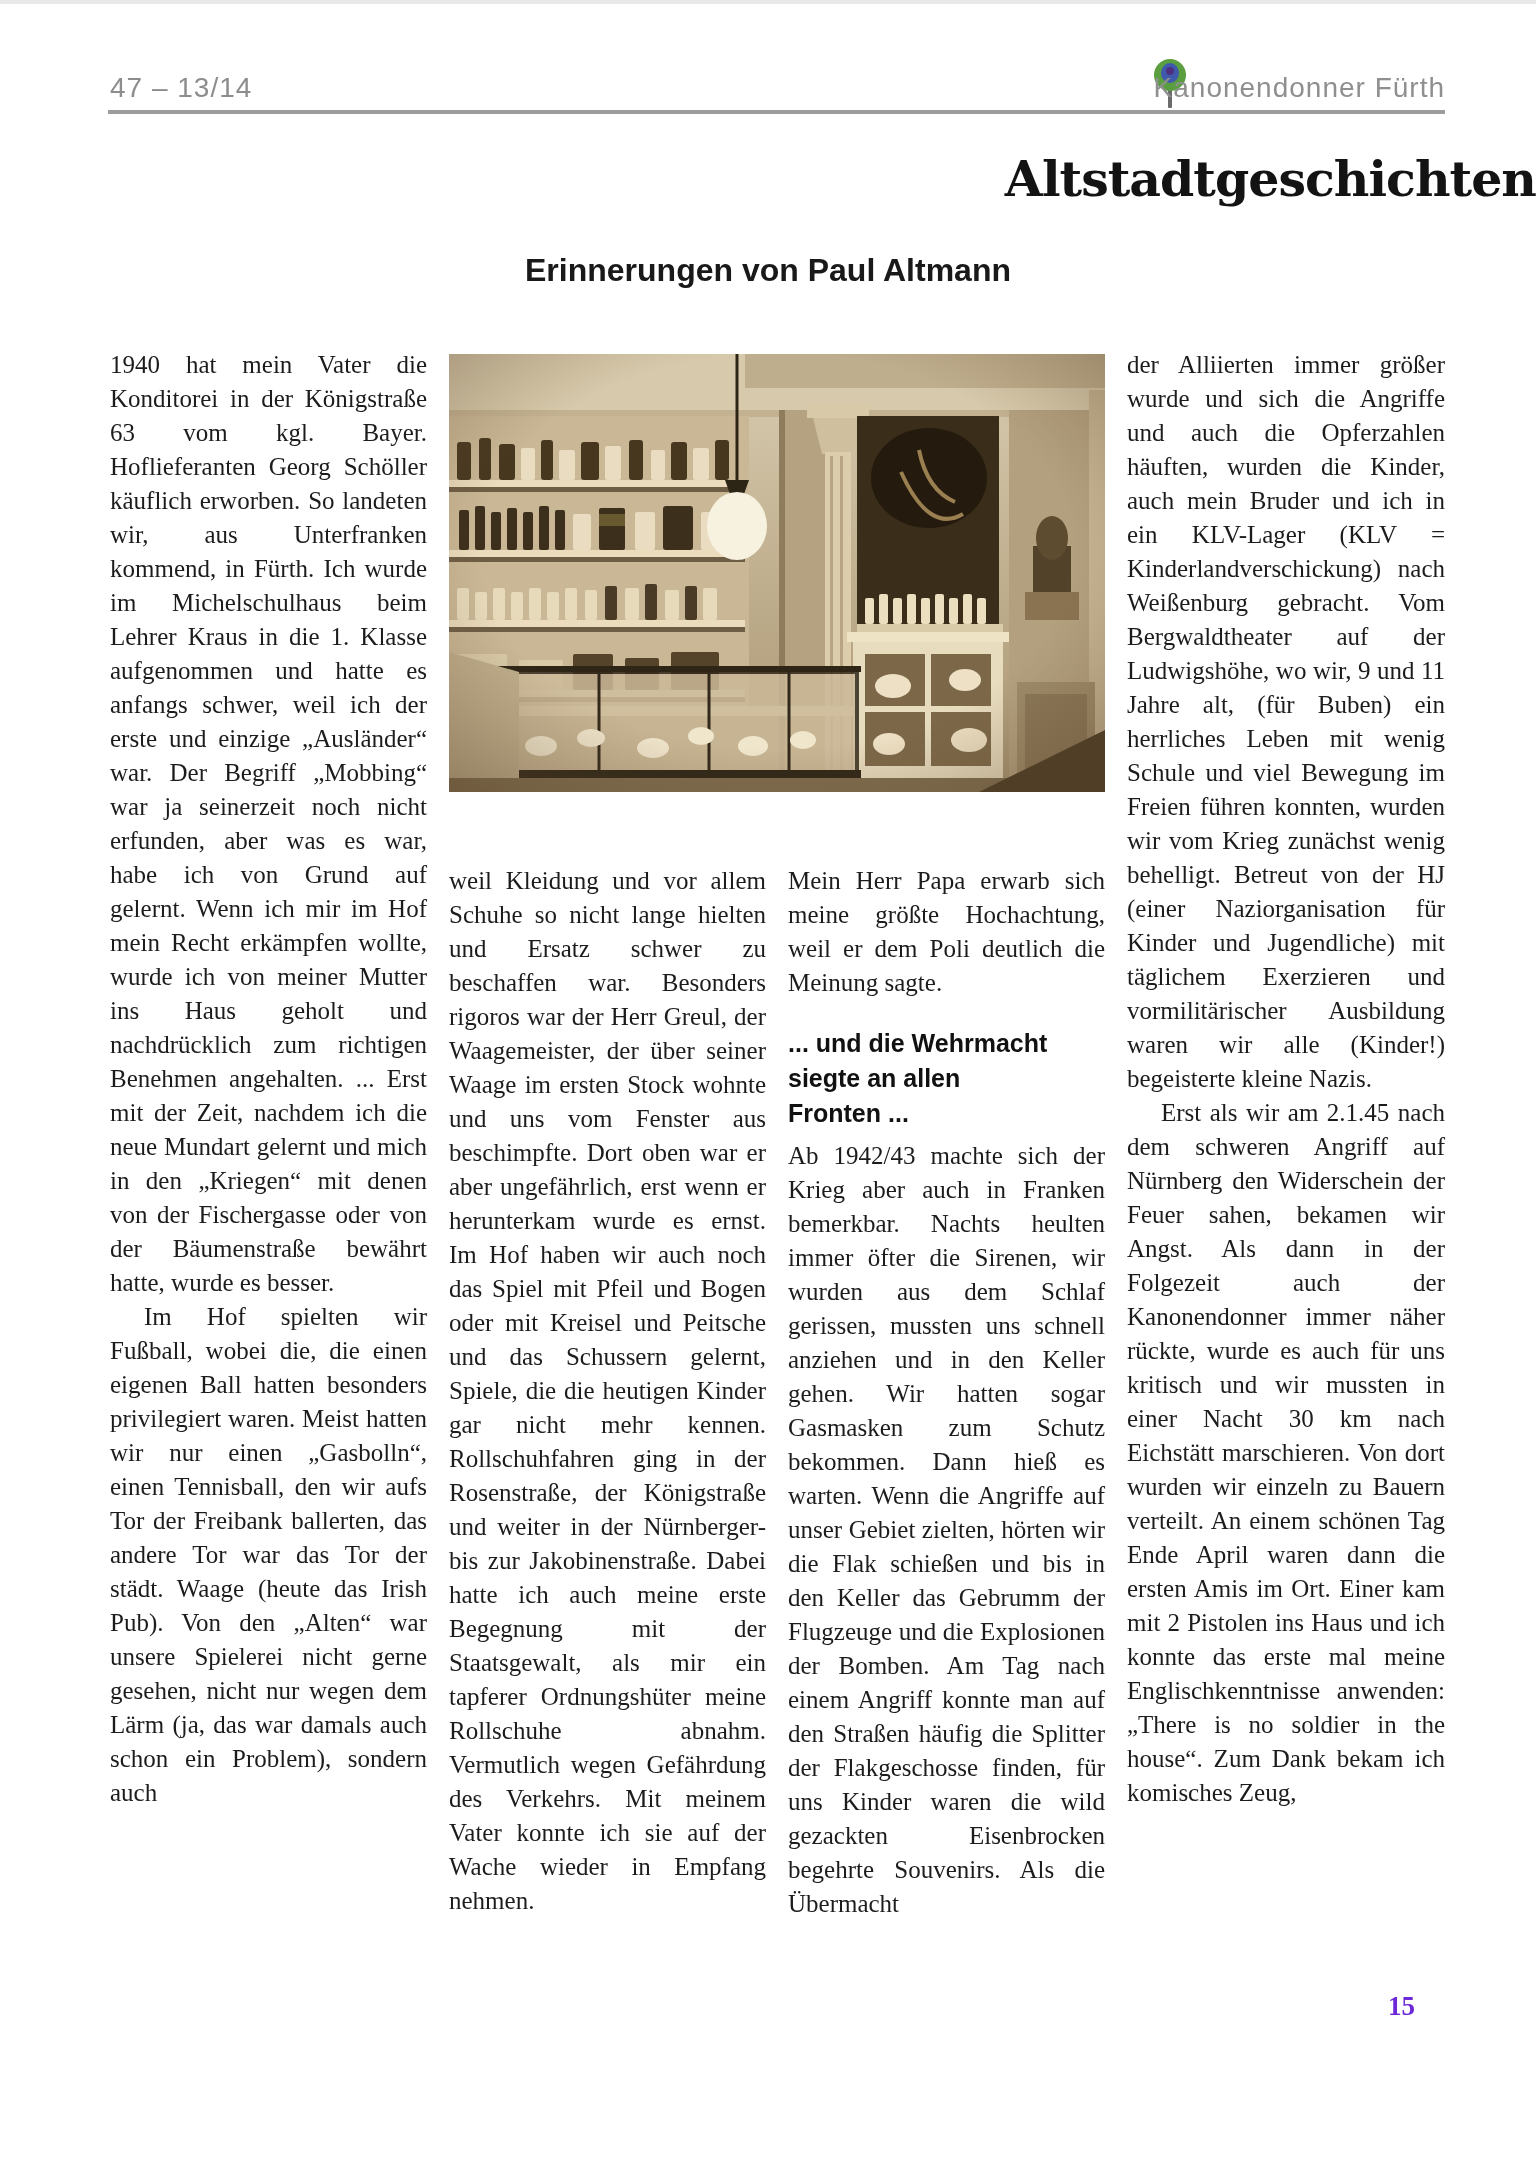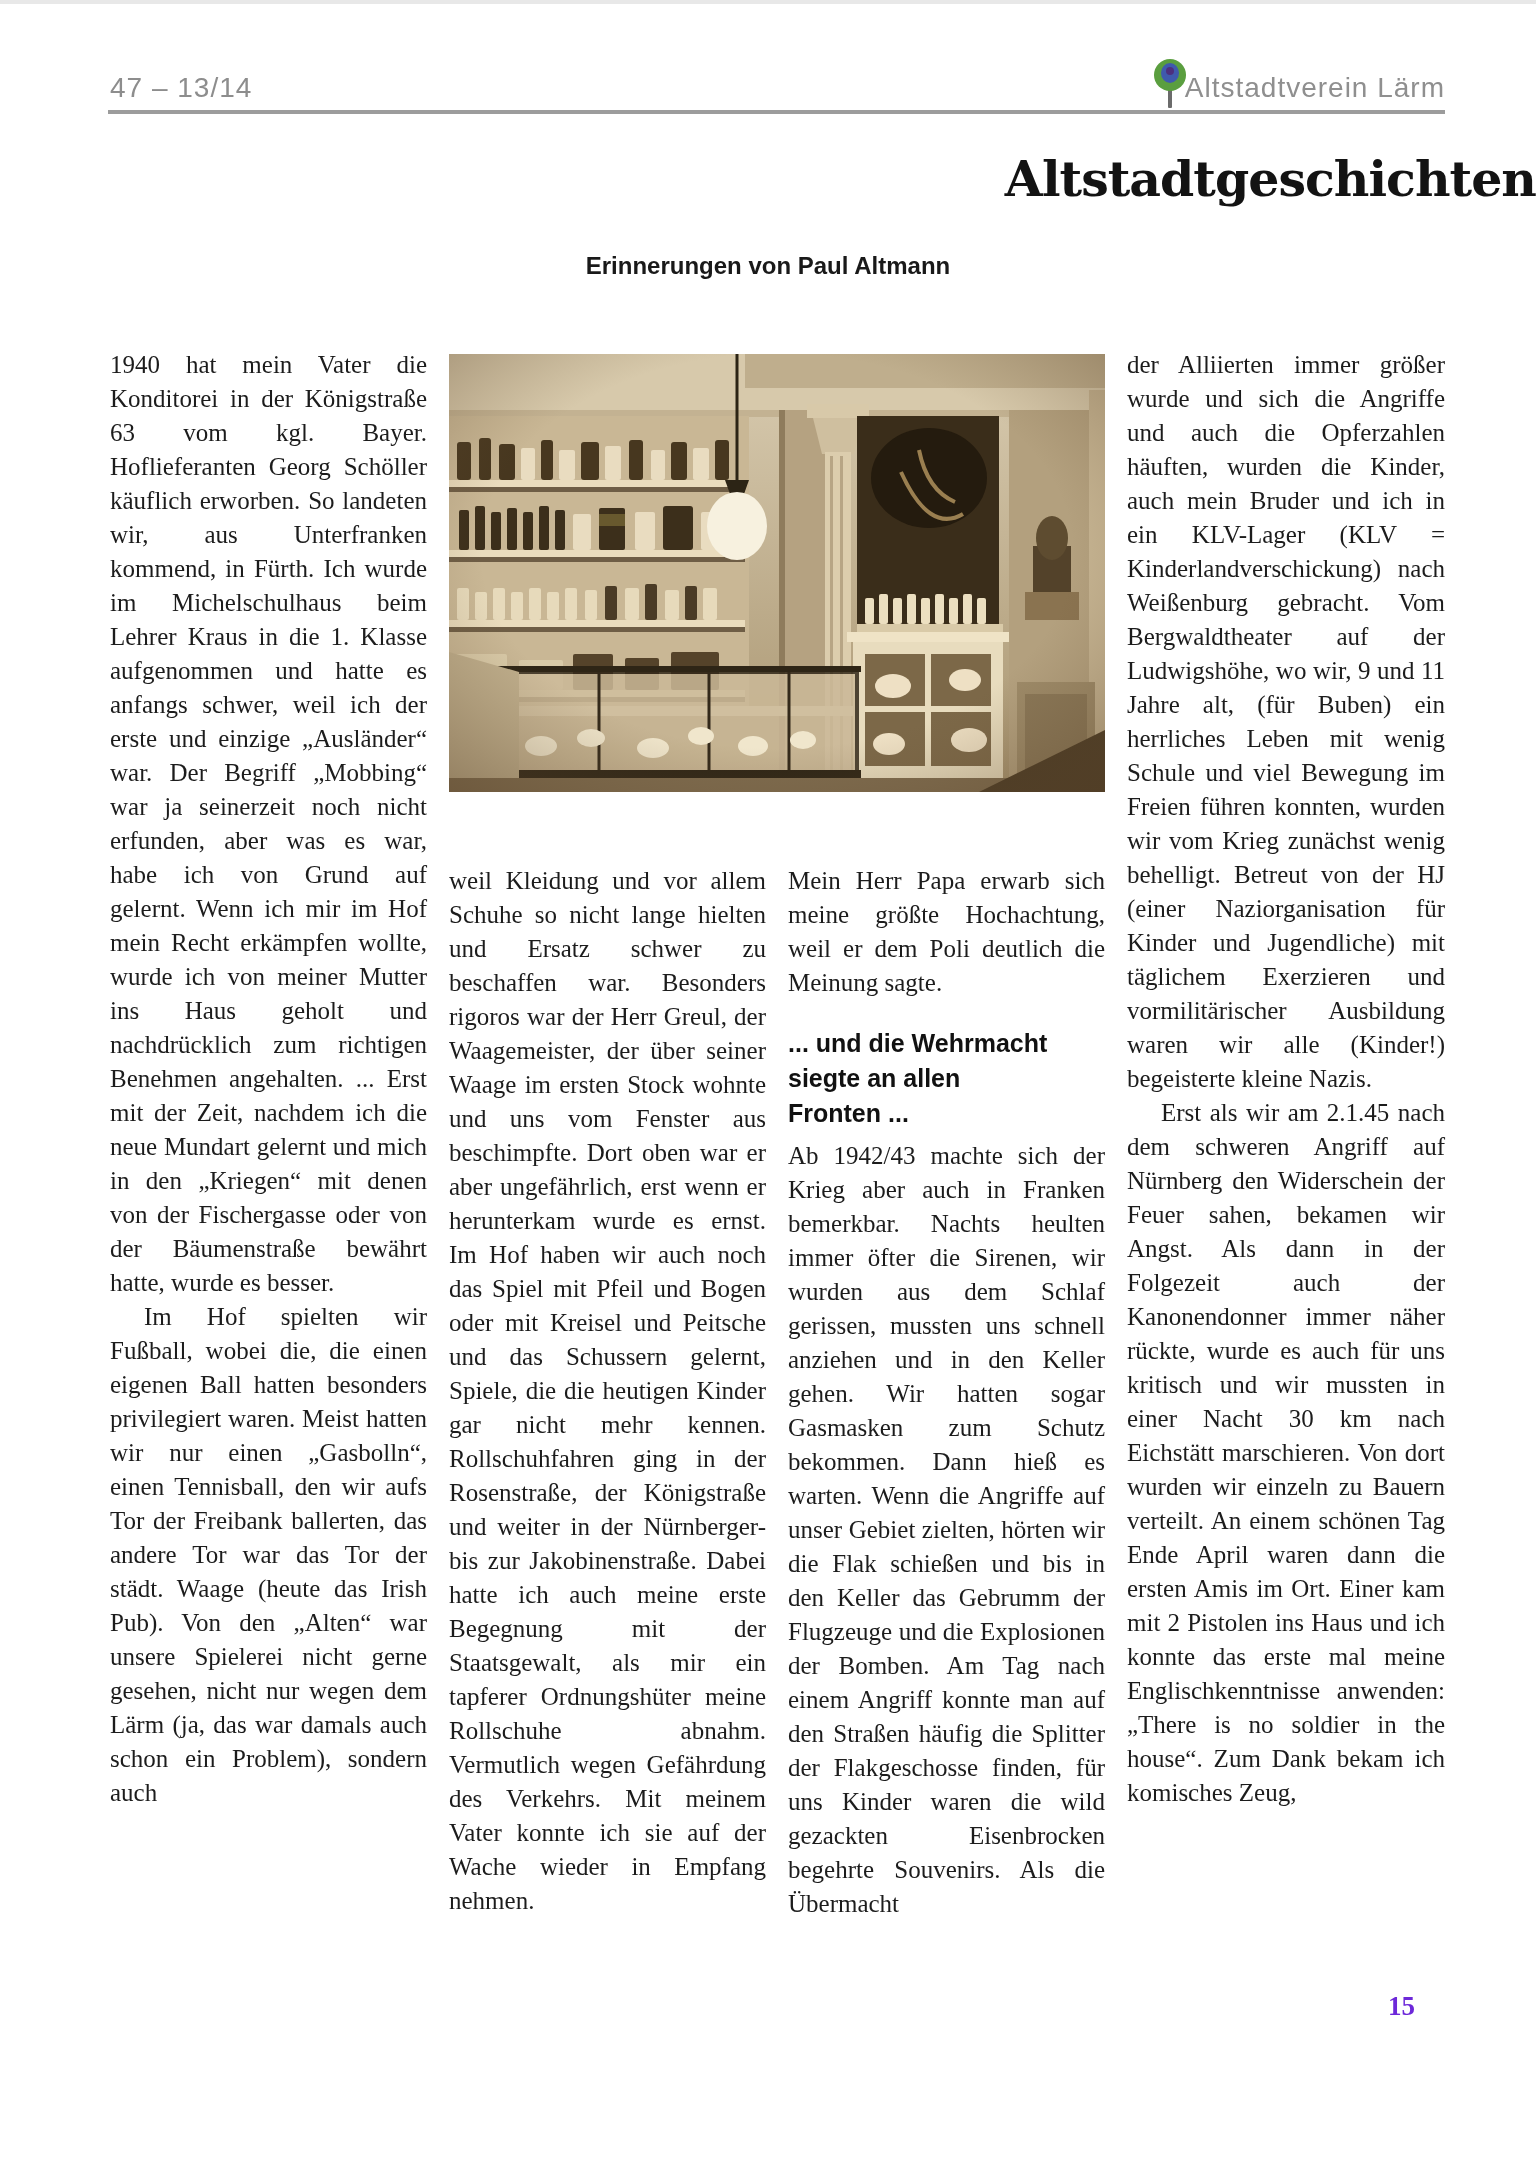--- a/index.html
+++ b/index.html
@@ -33,21 +33,21 @@
     position:absolute;left:0;top:146px;width:100%;
     text-align:right;
     font-family:"DejaVu Serif", serif;
     font-weight:bold;font-size:49px;letter-spacing:-1px;
     color:#131313;margin:0;
   }
   .subtitle{
     position:absolute;left:0;top:248px;width:100%;
     text-align:center;
     font-family:"Liberation Sans", sans-serif;
-    font-weight:bold;font-size:24px;color:#191919;margin:0;
+    font-weight:bold;font-size:32px;color:#191919;margin:0;
   }
   
   .col{
     position:absolute;
     font-size:25px;line-height:34px;
     text-align:justify;
   }
   .col p{margin:0;}
   .col p.indent{text-indent:34px;}
   .col1{left:110px;top:344px;width:317px;height:1680px;}
@@ -84,21 +84,21 @@
 <div class="page">
 
   <span class="issue">47 – 13/14</span>
 
   <svg class="logo" viewBox="0 0 36 52" aria-hidden="true">
     <rect x="16" y="28" width="4" height="22" rx="1" fill="#6b6b6b"></rect>
     <ellipse cx="18" cy="17" rx="16" ry="16" fill="#5a9e3f"></ellipse>
     <ellipse cx="18" cy="15" rx="9" ry="10" fill="#3f5aad"></ellipse>
     <circle cx="18" cy="13" r="4" fill="#4d2f7e"></circle>
   </svg>
-  <span class="brand">Altstadtverein Lärm</span>
+  <span class="brand">Kanonendonner Fürth</span>
 
   <div class="rule"></div>
 
   <h1 class="title">Altstadtgeschichten</h1>
   <h2 class="subtitle">Erinnerungen von Paul Altmann</h2>
 
   <div class="col col1">
     <p>1940 hat mein Vater die Konditorei in der Königstraße 63 vom kgl. Bayer. Hoflieferanten Georg Schöller käuflich erworben. So landeten wir, aus Unterfranken kommend, in Fürth. Ich wurde im Michelschulhaus beim Lehrer Kraus in die 1. Klasse aufgenommen und hatte es anfangs schwer, weil ich der erste und einzige „Ausländer“ war. Der Begriff „Mobbing“ war ja seinerzeit noch nicht erfunden, aber was es war, habe ich von Grund auf gelernt. Wenn ich mir im Hof mein Recht erkämpfen wollte, wurde ich von meiner Mutter ins Haus geholt und nachdrücklich zum richtigen Benehmen angehalten. ... Erst mit der Zeit, nachdem ich die neue Mundart gelernt und mich in den „Kriegen“ mit denen von der Fischergasse oder von der Bäumenstraße bewährt hatte, wurde es besser.</p>
     <p class="indent">Im Hof spielten wir Fußball, wobei die, die einen eigenen Ball hatten besonders privilegiert waren. Meist hatten wir nur einen „Gasbolln“, einen Tennisball, den wir aufs Tor der Freibank ballerten, das andere Tor war das Tor der städt. Waage (heute das Irish Pub). Von den „Alten“ war unsere Spielerei nicht gerne gesehen, nicht nur wegen dem Lärm (ja, das war damals auch schon ein Problem), sondern auch</p>
   </div>

